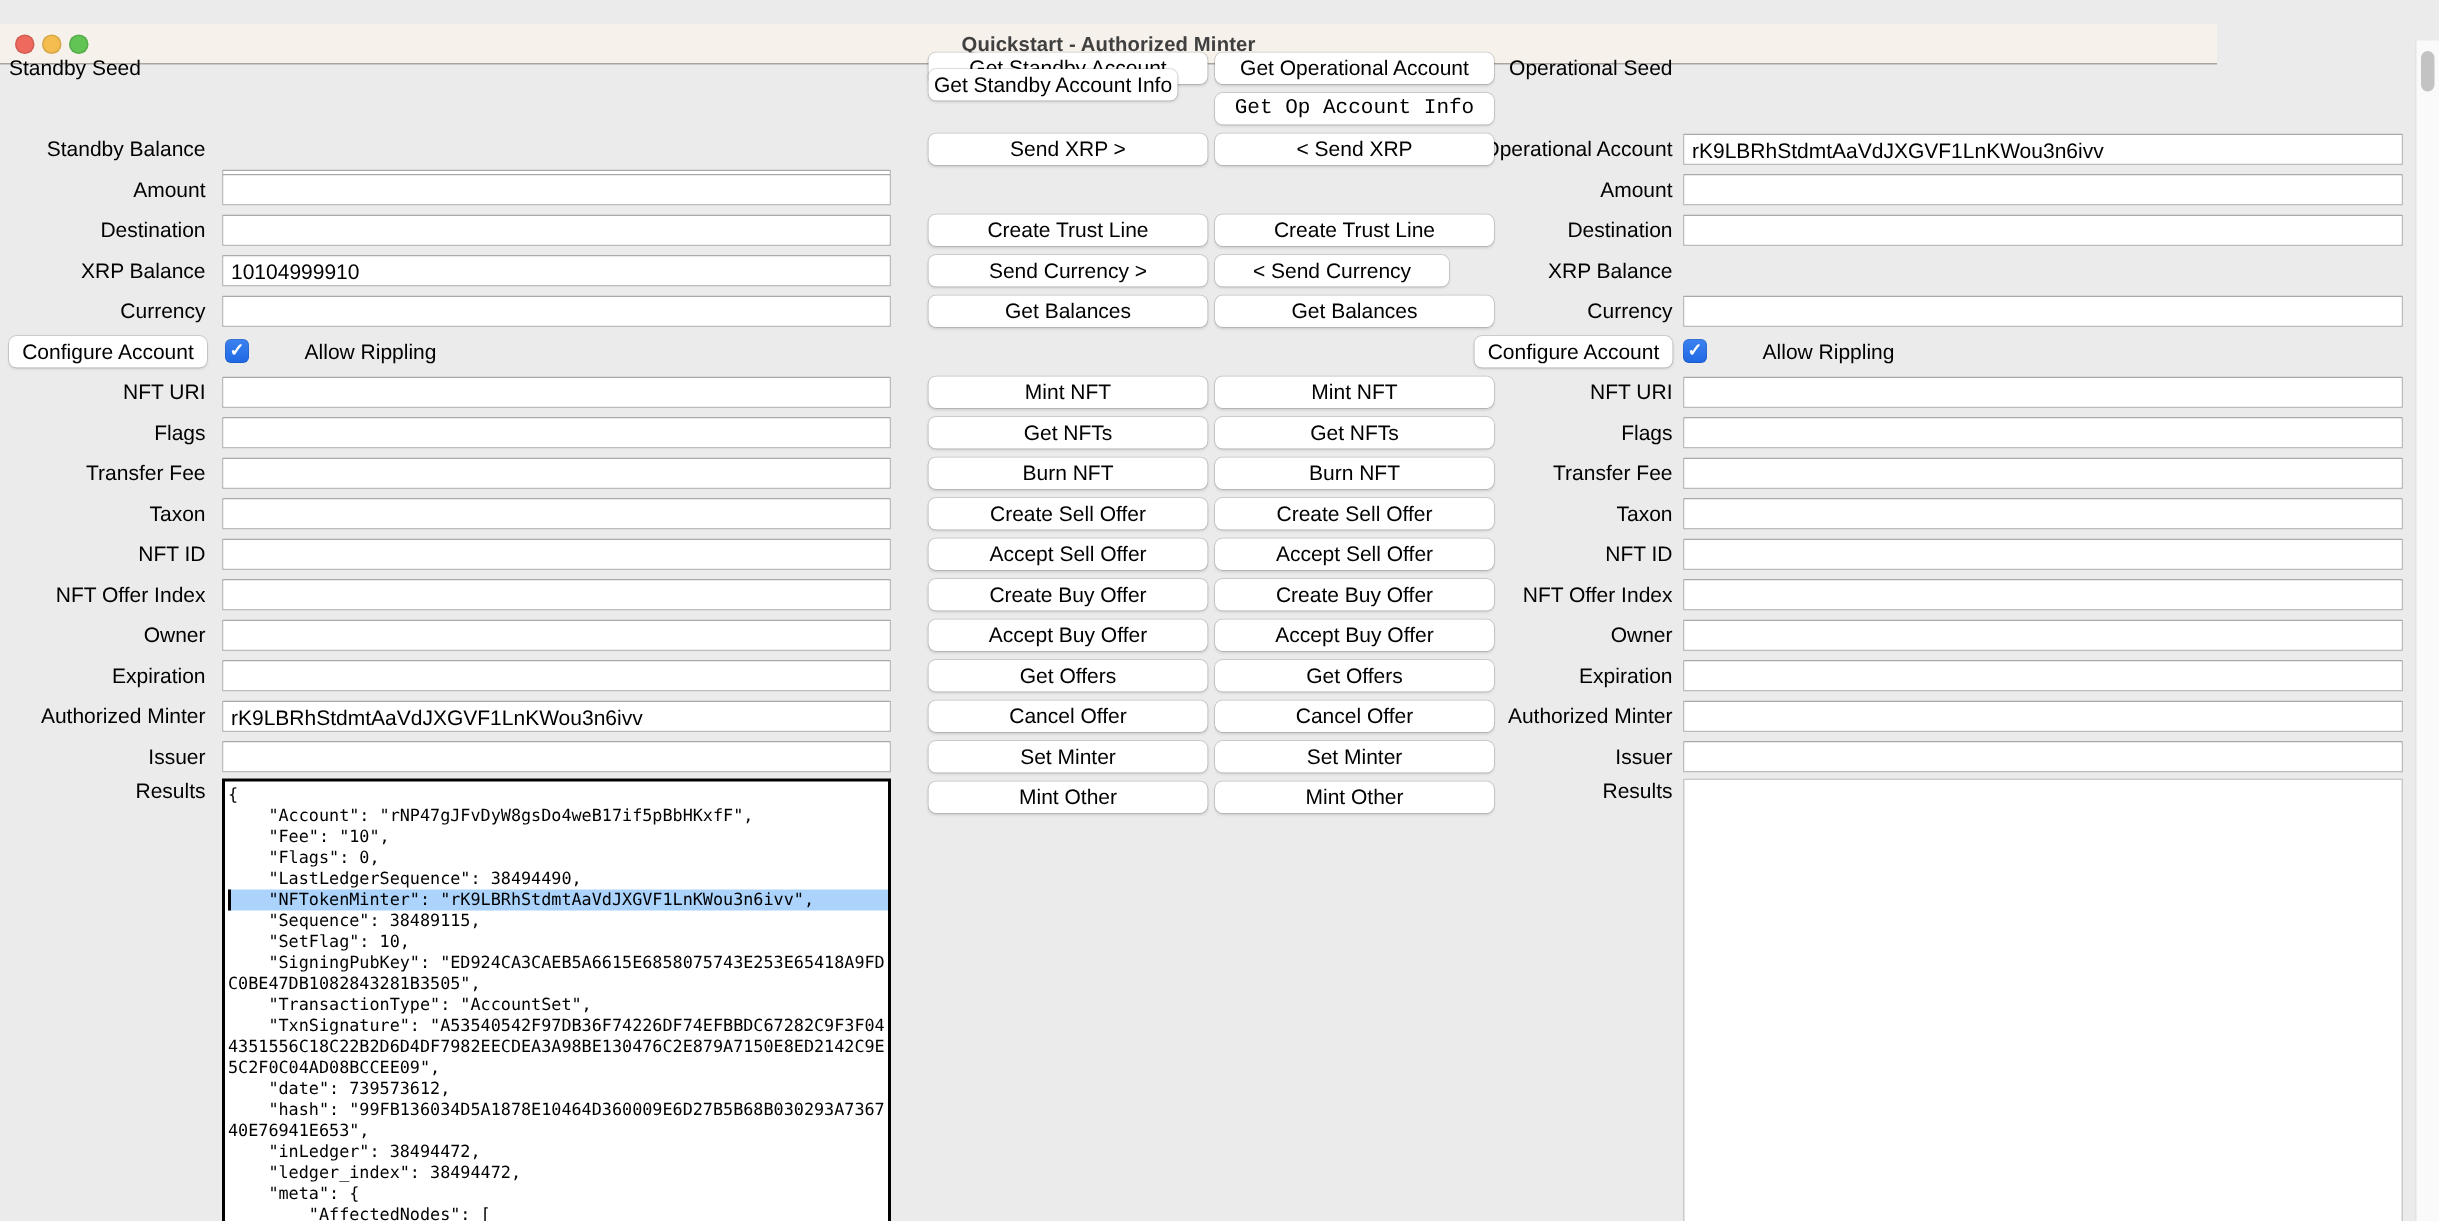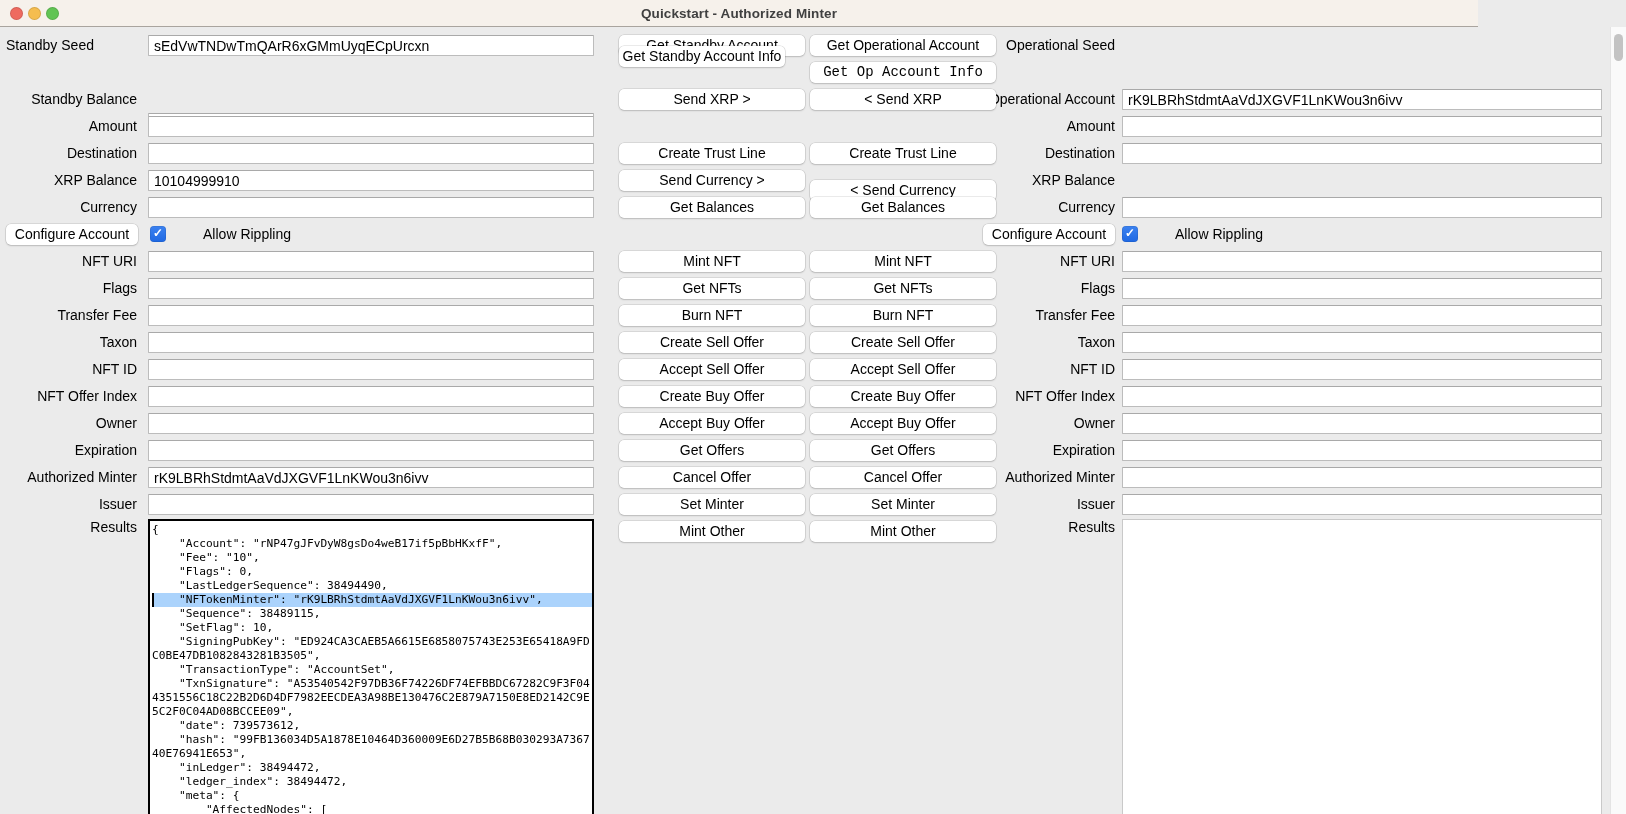--- a/index.html
+++ b/index.html
@@ -2,21 +2,21 @@
 <html style="--titlebar-bg: #f6f1eb; --window-bg: #ebebeb; --accent-blue: #1e68e3; --accent-blue-light: #3c82f0; --selection-blue: #abd3fc; --traffic-red: #ee6a5f; --traffic-yellow: #f5bd4f; --traffic-green: #61c454;"><head>
 <meta charset="utf-8">
 <style>
   * { margin:0; padding:0; box-sizing:border-box; }
   html,body { width:1626px; height:814px; background:#e0e0e0; font-family:"Liberation Sans",sans-serif; }
   #window {
     position:relative; width:1626px; height:814px;
     background:var(--window-bg,#ebebeb); overflow:hidden;
   }
   #titlebar {
-    position:absolute; top:0; left:0; width:1478px; height:27px;
+    position:absolute; top:16px; left:0; width:1478px; height:27px;
     background:var(--titlebar-bg,#f6f1eb);
     border-bottom:1px solid #a9a49e;
     display:flex; align-items:center; justify-content:center;
   }
   .title { font-size:13.5px; font-weight:bold; color:#404040; letter-spacing:.1px; }
   .tl { position:absolute; top:7px; width:13px; height:13px; border-radius:50%; box-shadow:inset 0 0 0 1px rgba(0,0,0,0.12); }
   .tl.red    { left:10px; background:var(--traffic-red,#ee6a5f); }
   .tl.yellow { left:28px; background:var(--traffic-yellow,#f5bd4f); }
   .tl.green  { left:46px; background:var(--traffic-green,#61c454); }
 
@@ -110,21 +110,20 @@
         <div class="rline">        "AffectedNodes": [</div>
       </div>
   </div>
 
   <div id="results-right"></div>
 
   <div id="scrollbar">
     <div id="scroll-thumb"></div>
   </div>
 <div class="lbl lbl-left" style="top: 35px; left: 0px; width: 137px;">Standby Seed</div>
-    <input class="entry" value="sEdVwTNDwTmQArR6xGMmUyqECpUrcxn" style="top: 35px; left: 148px; width: 446px;">
     <div class="lbl" style="top: 89px; left: 0px; width: 137px;">Standby Balance</div>
     <input class="entry" value="rNP47gJFvDyW8gsDo4weB17if5pBbHKxfF" style="top: 89px; left: 148px; width: 446px; margin-top: 24px;">
     <div class="lbl" style="top: 116px; left: 0px; width: 137px;">Amount</div>
     <input class="entry" value="" style="top: 116px; left: 148px; width: 446px;">
     <div class="lbl" style="top: 143px; left: 0px; width: 137px;">Destination</div>
     <input class="entry" value="" style="top: 143px; left: 148px; width: 446px;">
     <div class="lbl" style="top: 170px; left: 0px; width: 137px;">XRP Balance</div>
     <input class="entry" value="10104999910" style="top: 170px; left: 148px; width: 446px;">
     <div class="lbl" style="top: 197px; left: 0px; width: 137px;">Currency</div>
     <input class="entry" value="" style="top: 197px; left: 148px; width: 446px;">
@@ -192,21 +191,21 @@
     <div class="lbl" style="top: 519px; left: 900px; width: 215px; line-height: 17px;">Results</div>
     <div class="btn" style="top: 35px; left: 619px; width: 186px;">Get Standby Account</div>
     <div class="btn" style="top: 35px; left: 810px; width: 186px;">Get Operational Account</div>
     <div class="btn" style="top: 46px; left: 619px; width: 166px;">Get Standby Account Info</div>
     <div class="btn" style="top: 62px; left: 810px; width: 186px; font-family: Liberation Mono, monospace;">Get Op Account Info</div>
     <div class="btn" style="top: 89px; left: 619px; width: 186px;">Send XRP &gt;</div>
     <div class="btn" style="top: 89px; left: 810px; width: 186px;">&lt; Send XRP</div>
     <div class="btn" style="top: 143px; left: 619px; width: 186px;">Create Trust Line</div>
     <div class="btn" style="top: 143px; left: 810px; width: 186px;">Create Trust Line</div>
     <div class="btn" style="top: 170px; left: 619px; width: 186px;">Send Currency &gt;</div>
-    <div class="btn" style="top: 170px; left: 810px; width: 186px; margin-top: 10px;">&lt; Send Currency</div>
+    <div class="btn" style="top: 170px; left: 810px; width: 156px;">&lt; Send Currency</div>
     <div class="btn" style="top: 197px; left: 619px; width: 186px;">Get Balances</div>
     <div class="btn" style="top: 197px; left: 810px; width: 186px;">Get Balances</div>
     <div class="btn" style="top: 251px; left: 619px; width: 186px;">Mint NFT</div>
     <div class="btn" style="top: 251px; left: 810px; width: 186px;">Mint NFT</div>
     <div class="btn" style="top: 278px; left: 619px; width: 186px;">Get NFTs</div>
     <div class="btn" style="top: 278px; left: 810px; width: 186px;">Get NFTs</div>
     <div class="btn" style="top: 305px; left: 619px; width: 186px;">Burn NFT</div>
     <div class="btn" style="top: 305px; left: 810px; width: 186px;">Burn NFT</div>
     <div class="btn" style="top: 332px; left: 619px; width: 186px;">Create Sell Offer</div>
     <div class="btn" style="top: 332px; left: 810px; width: 186px;">Create Sell Offer</div>

